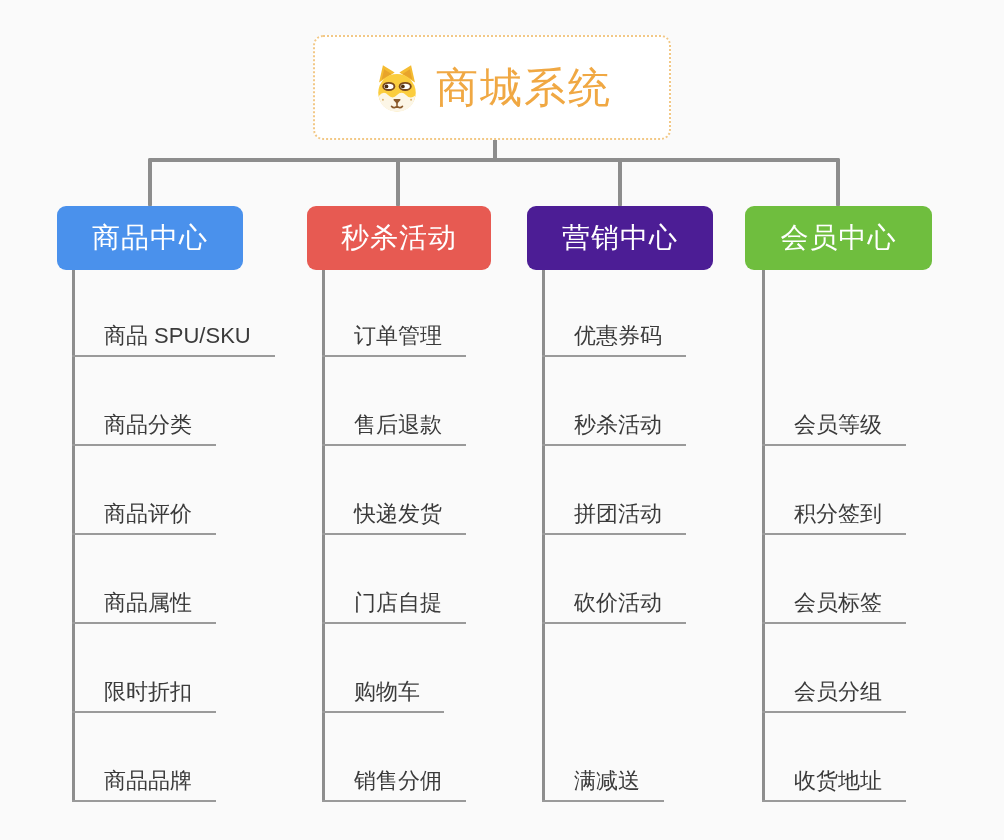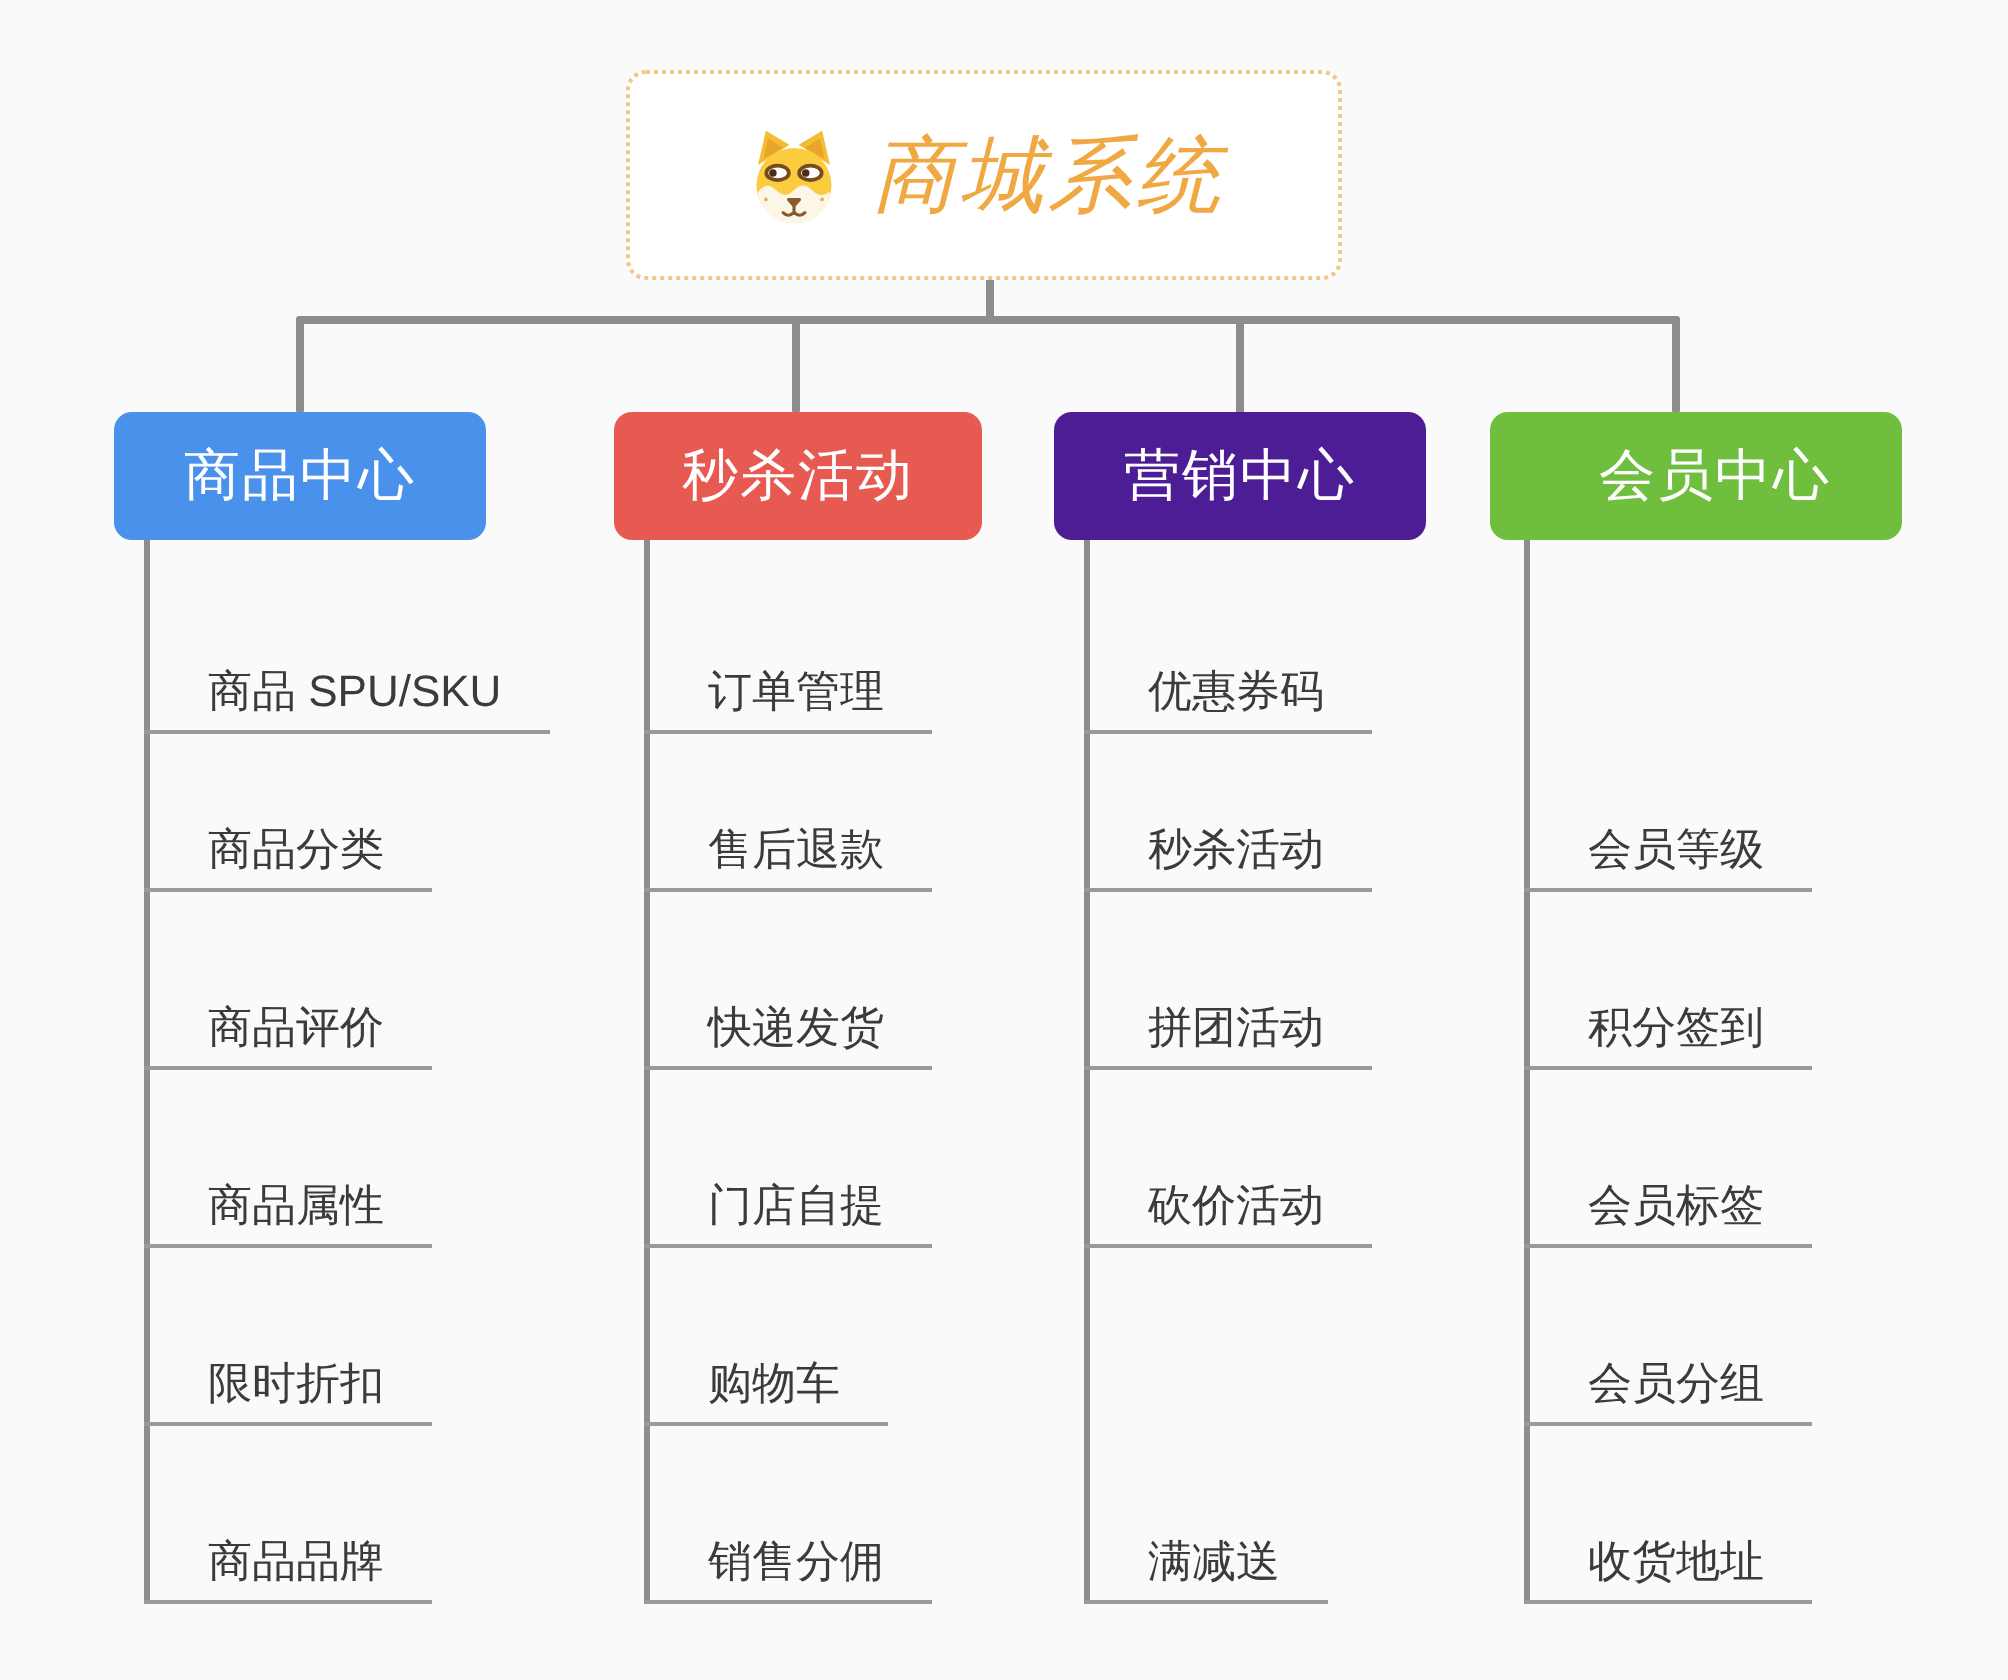--- a/index.html
+++ b/index.html
@@ -3,21 +3,21 @@
 <meta charset="utf-8">
 <style>
   html,body{margin:0;padding:0;background:#FAFAFA;}
   body{font-family:"Liberation Sans","DejaVu Sans",sans-serif;}
   #canvas{position:relative;width:1004px;height:840px;background:#FAFAFA;overflow:hidden;}
 
   
   .root-node{
     position:absolute;left:313px;top:35px;width:358px;height:105px;
     background:#FFFFFF;border:2px dotted #F2C886;border-radius:10px;
-    box-sizing:border-box;display:flex;align-items:center;justify-content:center;gap:14px;font-style:italic;
+    box-sizing:border-box;display:flex;align-items:center;justify-content:center;gap:14px;
   }
   .root-title{font-size:42px;letter-spacing:2px;color:#F0A843;white-space:nowrap;}
   .dog-icon{width:50px;height:52px;flex:0 0 auto;}
 
   
   .line{position:absolute;background:#8D8D8D;}
   .stem{left:493px;top:140px;width:4px;height:22px;}
   .bus{left:148px;top:158px;width:692px;height:4px;border-radius:2px;}
   .drop{top:158px;width:4px;height:49px;border-radius:2px;}
   .drop-1{left:148px;} .drop-2{left:396px;} .drop-3{left:618px;} .drop-4{left:836px;}
@@ -35,21 +35,21 @@
 
   
   .column{position:absolute;top:270px;width:250px;height:531px;}
   .col-1{left:72px;} .col-2{left:322px;} .col-3{left:542px;} .col-4{left:762px;}
   .trunk{position:absolute;left:0;top:0;width:3px;height:531px;background:#8D8D8D;}
   .leaf{
     position:absolute;left:0;display:inline-block;white-space:nowrap;
     font-size:22px;line-height:30px;color:#3B3B3B;
     padding:0 24px 4px 32px;border-bottom:2px solid #9A9A9A;
   }
-  .r1{top:61px;} .r2{top:140px;} .r3{top:229px;} .r4{top:318px;} .r5{top:407px;} .r6{top:496px;}
+  .r1{top:51px;} .r2{top:140px;} .r3{top:229px;} .r4{top:318px;} .r5{top:407px;} .r6{top:496px;}
 </style>
 </head>
 <body>
 
 <div id="canvas">
 
   <div class="root-node">
     <svg class="dog-icon" viewBox="0 0 64 66" aria-hidden="true">
       <path d="M9 26 L14 4 L29 13 Z" fill="#F5BC32"></path>
       <path d="M12.5 22 L15.5 9 L25 15 Z" fill="#E8A42B"></path>
@@ -74,21 +74,21 @@
   <div class="line stem"></div>
   <div class="line bus"></div>
   <div class="line drop drop-1"></div>
   <div class="line drop drop-2"></div>
   <div class="line drop drop-3"></div>
   <div class="line drop drop-4"></div>
 
   <div class="branch-node branch-1" style="background: rgb(74, 145, 236);">商品中心</div>
   <div class="branch-node branch-2" style="background: rgb(231, 90, 82);">秒杀活动</div>
   <div class="branch-node branch-3" style="background: #4c1d95;">营销中心</div>
-  <div class="branch-node branch-4" style="background: rgb(111, 190, 62); padding-left: 19px;">会员中心</div>
+  <div class="branch-node branch-4" style="background: rgb(111, 190, 62);">会员中心</div>
 
   <div class="column col-1">
     <div class="trunk"></div>
     <div class="leaf r1">商品 SPU/SKU</div>
     <div class="leaf r2">商品分类</div>
     <div class="leaf r3">商品评价</div>
     <div class="leaf r4">商品属性</div>
     <div class="leaf r5">限时折扣</div>
     <div class="leaf r6">商品品牌</div>
   </div>

